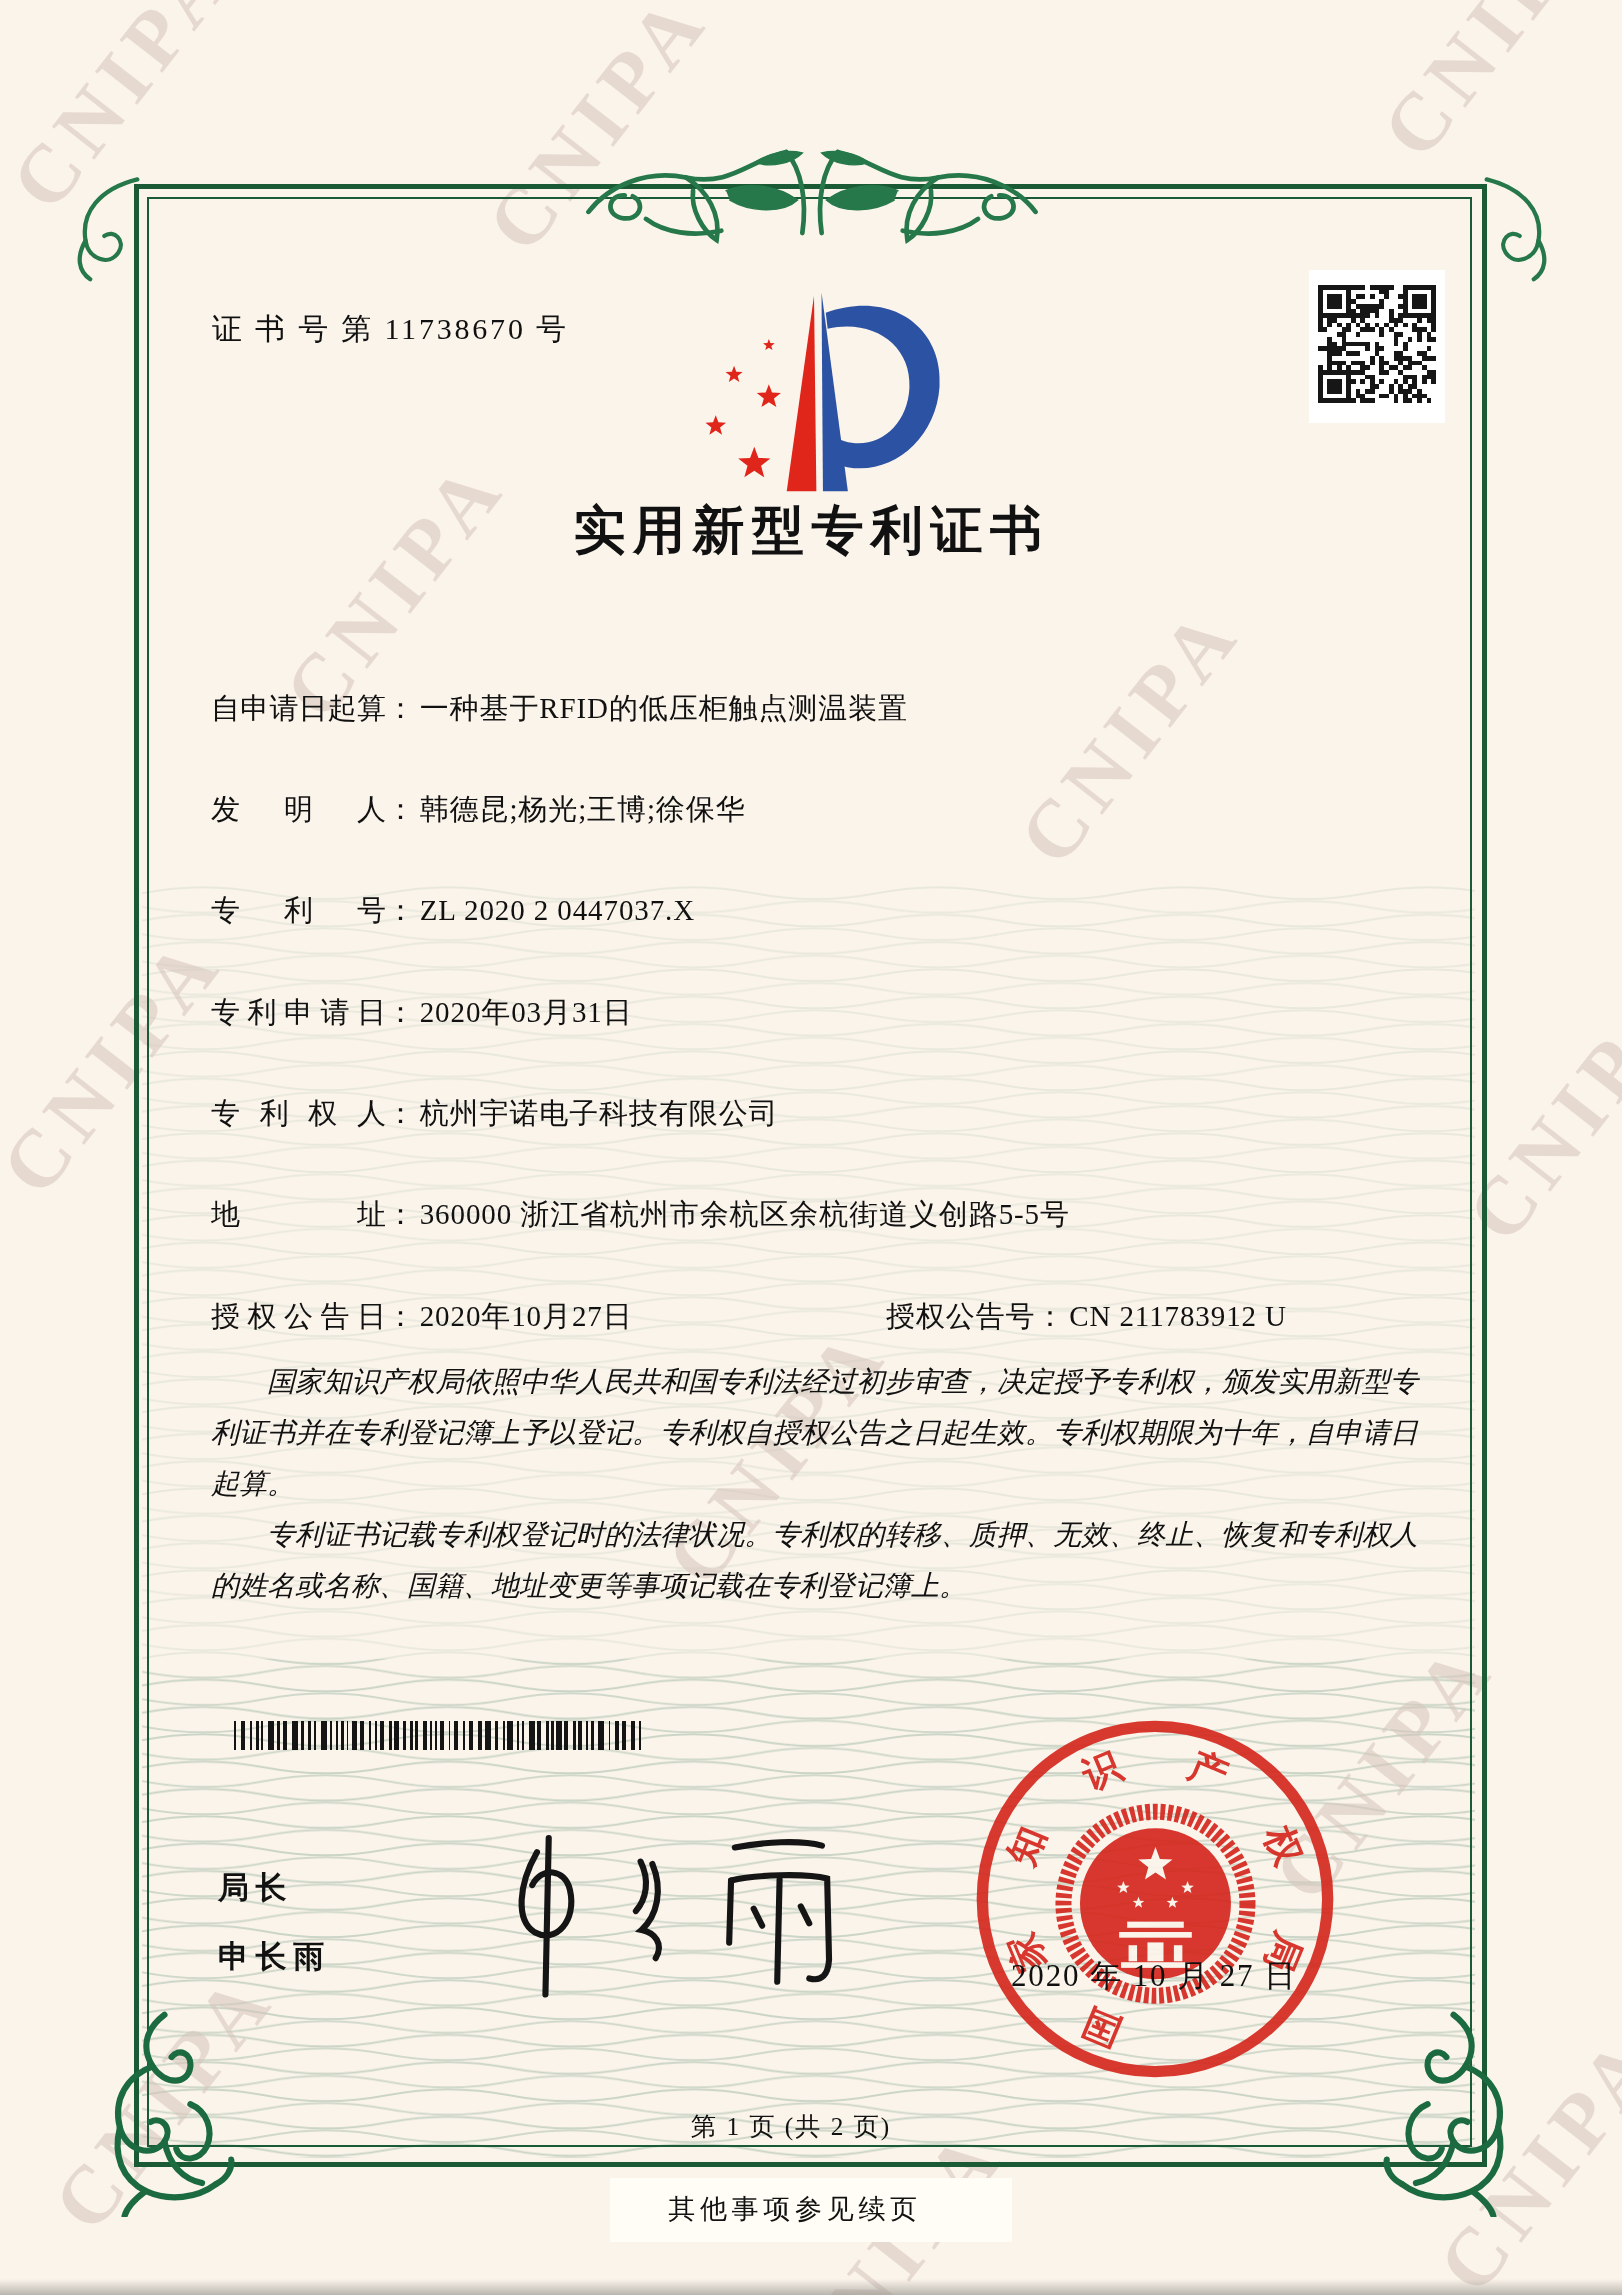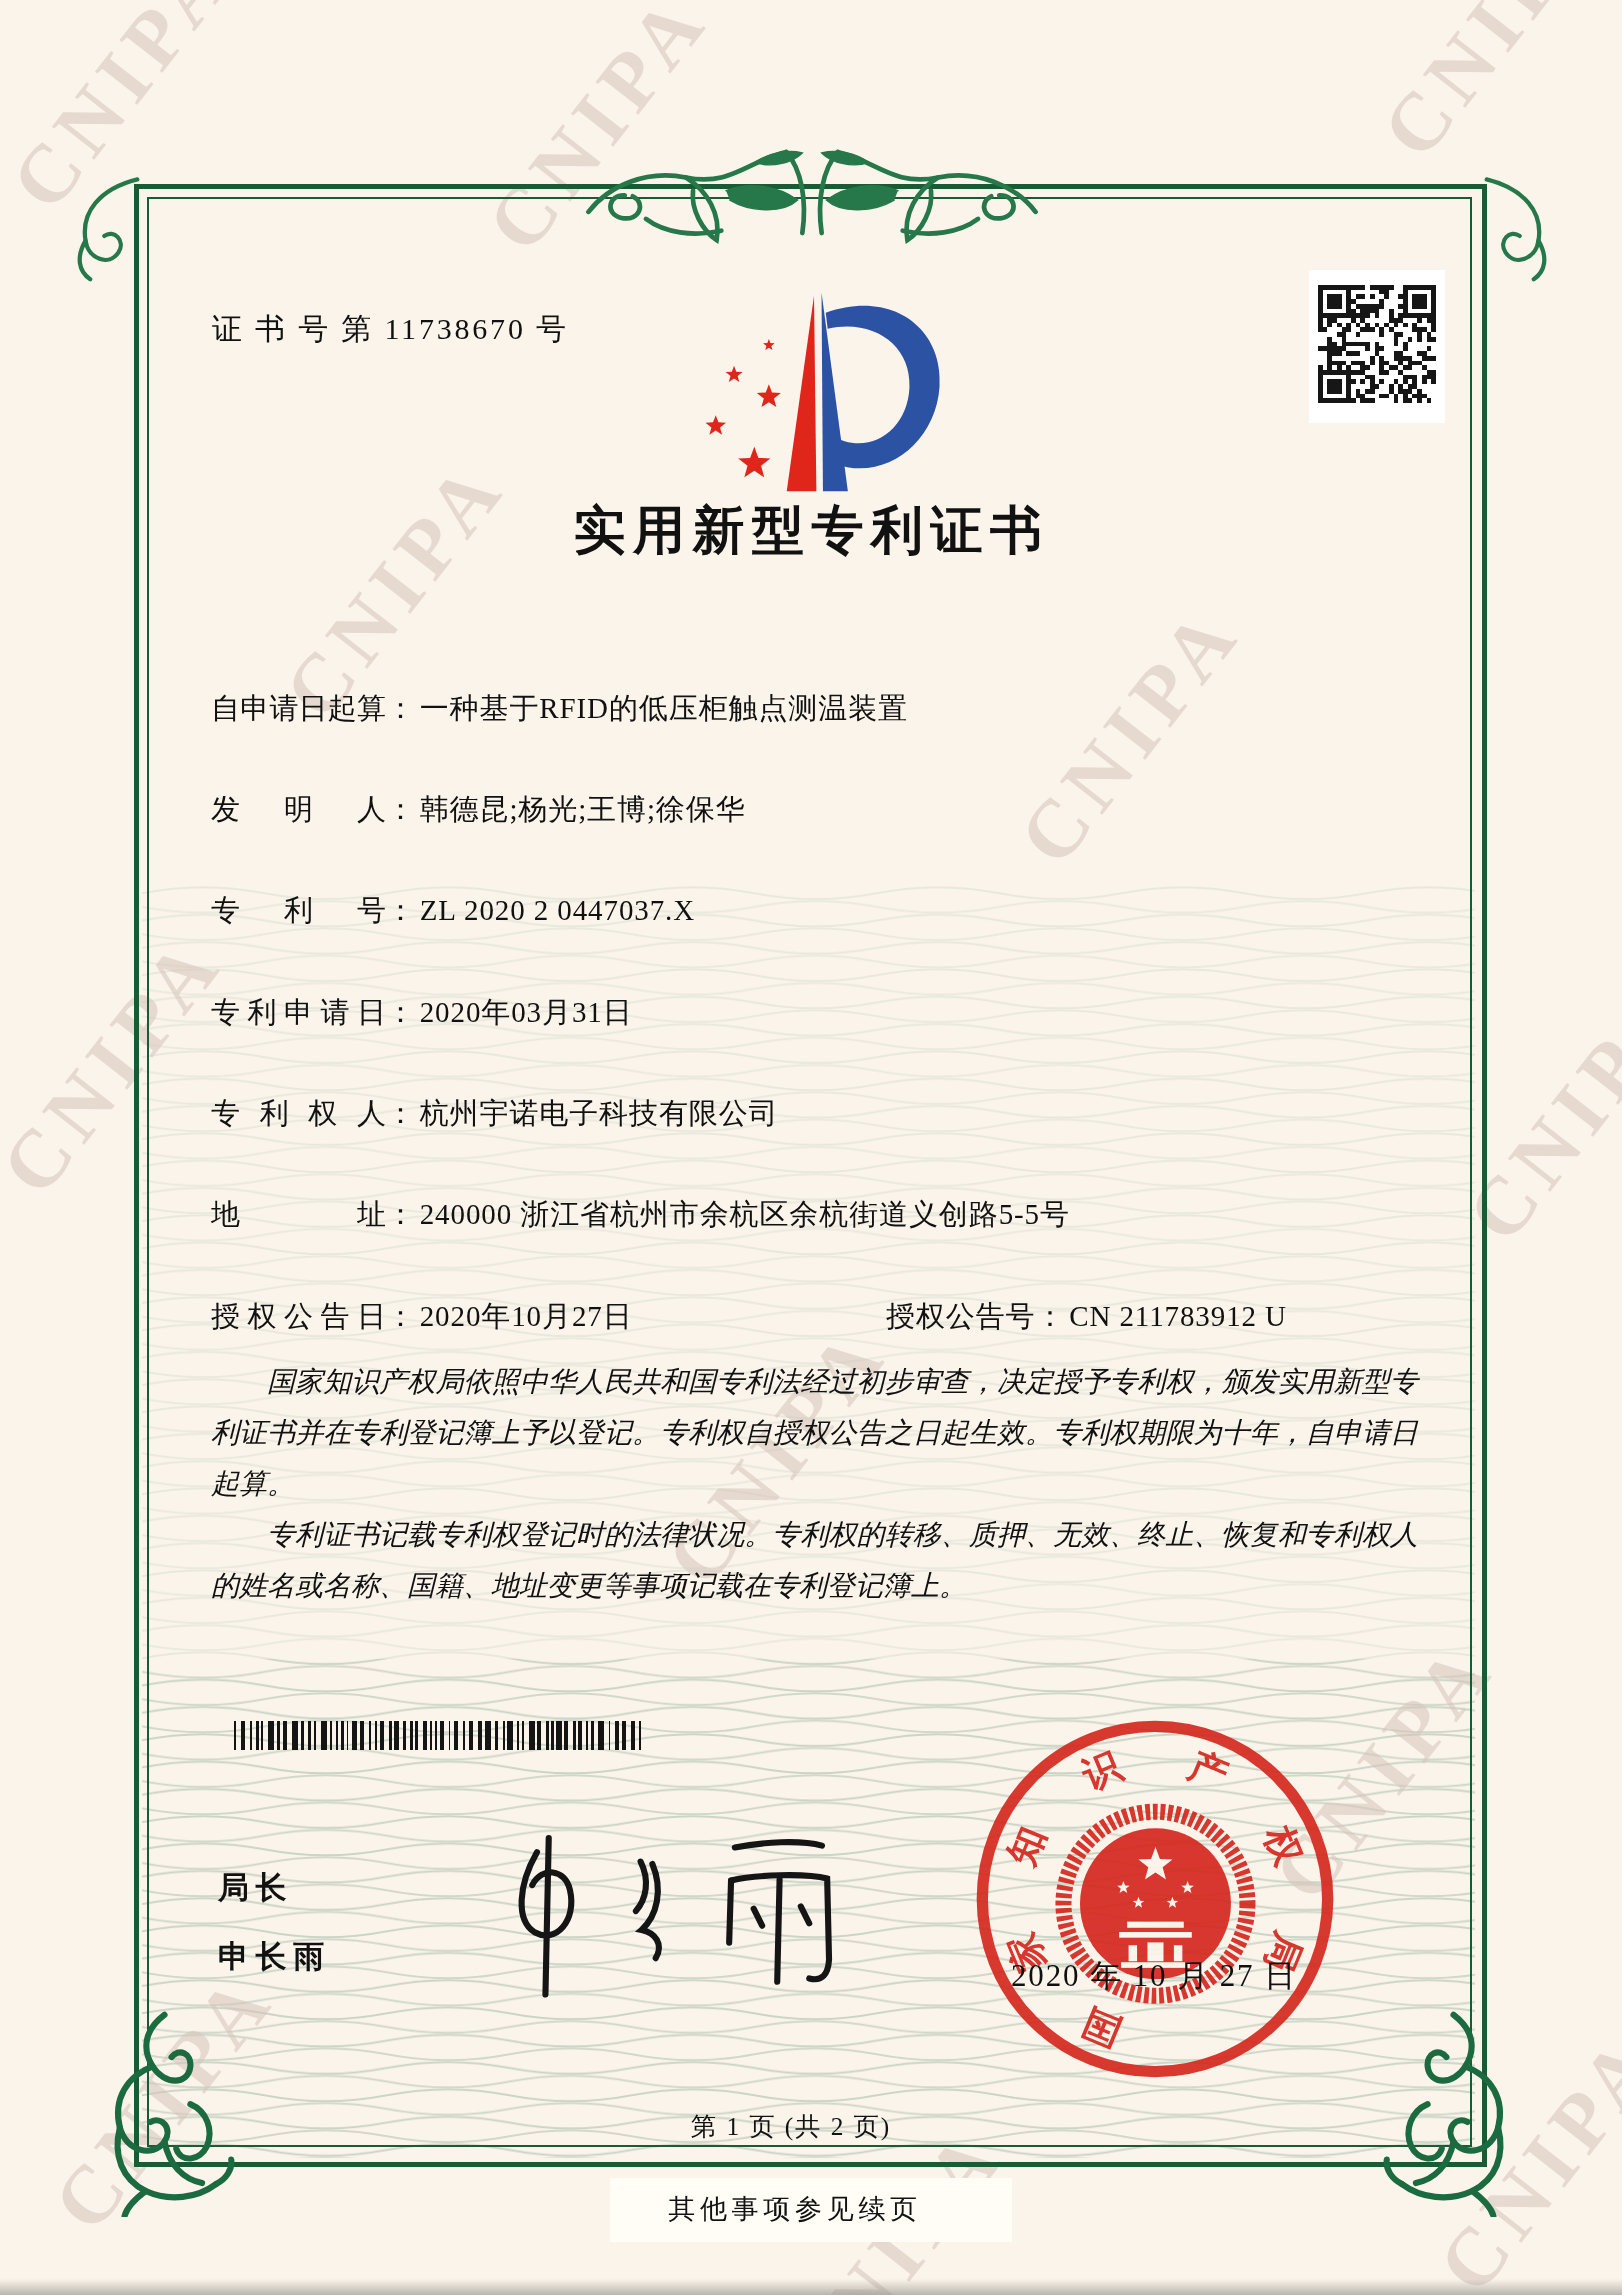--- a/index.html
+++ b/index.html
@@ -476,21 +476,21 @@
   <div class="frow" style="top:891px;">
     <span class="flabel">专利号</span><span class="fcolon">：</span><span class="fvalue">ZL 2020 2 0447037.X</span>
   </div>
   <div class="frow" style="top:993px;">
     <span class="flabel">专利申请日</span><span class="fcolon">：</span><span class="fvalue">2020年03月31日</span>
   </div>
   <div class="frow" style="top:1094px;">
     <span class="flabel">专利权人</span><span class="fcolon">：</span><span class="fvalue">杭州宇诺电子科技有限公司</span>
   </div>
   <div class="frow" style="top:1195px;">
-    <span class="flabel">地址</span><span class="fcolon">：</span><span class="fvalue">240000 浙江省杭州市余杭区余杭街道义创路5-5号</span>
+    <span class="flabel">地址</span><span class="fcolon">：</span><span class="fvalue">360000 浙江省杭州市余杭区余杭街道义创路5-5号</span>
   </div>
   <div class="frow" style="top:1297px;">
     <span class="flabel">授权公告日</span><span class="fcolon">：</span><span class="fvalue">2020年10月27日</span>
   </div>
   <div class="frow" style="left:886px;top:1297px;">
     <span class="flabel2">授权公告号</span><span class="fcolon">：</span><span class="fvalue">CN 211783912 U</span>
   </div>
 
   <div class="body-text">
     <p>国家知识产权局依照中华人民共和国专利法经过初步审查，决定授予专利权，颁发实用新型专利证书并在专利登记簿上予以登记。专利权自授权公告之日起生效。专利权期限为十年，自申请日起算。</p>

